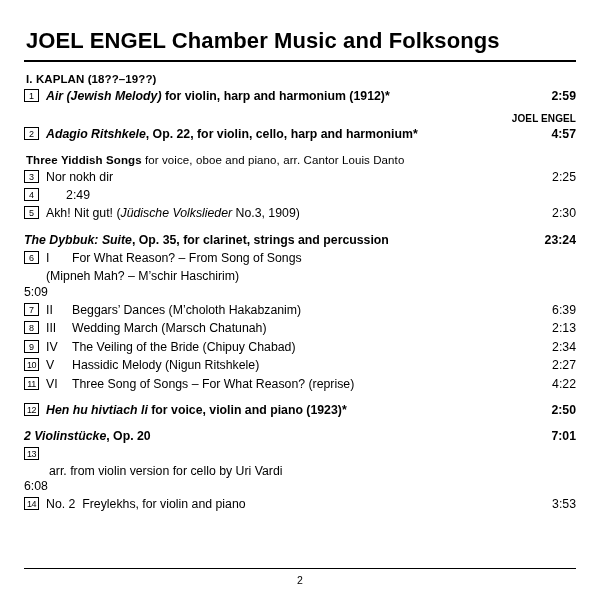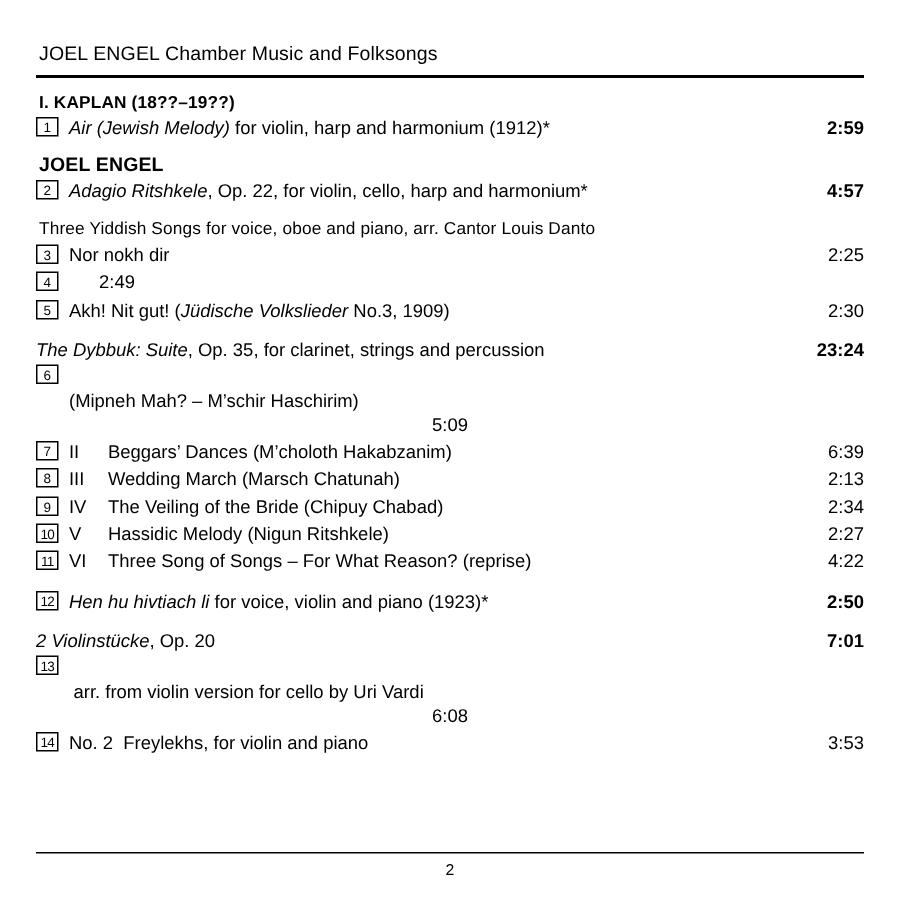--- a/index.html
+++ b/index.html
@@ -16,39 +16,39 @@
     overflow: hidden;
   }
   .page {
     position: relative;
     width: 600px;
     height: 600px;
     box-sizing: border-box;
     padding: 26px 24px 0 24px;
   }
   .title {
-    font-size: 13px;
-    font-weight: normal;
+    font-size: 22px;
+    font-weight: bold;
     letter-spacing: 0.1px;
     line-height: 1.2;
     padding: 2px 0 6px 2px;
   }
   .rule {
     border-top: 2px solid #000;
     margin: 0 0 0 0;
   }
   .spacer-after-rule { height: 9px; }
 
   .group-head {
     font-size: 11.5px;
     font-weight: bold;
     padding: 2px 0 2px 2px;
     letter-spacing: 0.1px;
   }
-  .group-head.small { font-size: 13px; }
+  .group-head.small { font-size: 10px; text-align: right; }
 
   .row {
     display: flex;
     align-items: baseline;
     padding: 1.5px 0;
     font-size: 12.3px;
     line-height: 1.25;
   }
   .row .num {
     flex: 0 0 auto;
@@ -83,23 +83,23 @@
     display: flex;
     font-size: 12.3px;
     line-height: 1.25;
     padding: 1.5px 0;
     flex-direction: column;
   }
   .cont .pad { flex: 0 0 auto; width: 22px; }
   .cont .pad2 { flex: 0 0 auto; width: 22px; }
   .cont .text { flex: 1 1 auto; padding-left: 22px; }
   .cont .text.noind { padding-left: 0; }
-  .cont .time { flex: 0 0 auto; text-align: center; min-width: 44px; }
+  .cont .time { flex: 0 0 auto; text-align: left; min-width: 44px; }
   i { font-style: italic; }
-  b { font-weight: normal; text-align: center; }
+  b { font-weight: bold; text-align: center; }
 
   .sec-gap { height: 8px; }
   .sec-gap-sm { height: 5px; }
 
   .footer {
     position: absolute;
     left: 24px;
     right: 24px;
     bottom: 14px;
   }
@@ -156,20 +156,21 @@
   </div>
 
   <div class="sec-gap"></div>
 
   <div class="row bold">
     <span class="text"><i><b>The Dybbuk: Suite</b></i><b>, Op. 35, for clarinet, strings and percussion</b></span>
     <span class="time">23:24</span>
   </div>
   <div class="row">
     <span class="num">6</span>
+    <span class="text"><span class="rn">I</span><span>For What Reason? – From Song of Songs</span></span>
     <span class="time"></span>
   </div>
   <div class="cont">
     <span class="pad"></span>
     <span class="text">(Mipneh Mah? – M’schir Haschirim)</span>
     <span class="time">5:09</span>
   </div>
   <div class="row">
     <span class="num">7</span>
     <span class="text"><span class="rn">II</span><span>Beggars’ Dances (M’choloth Hakabzanim)</span></span>

